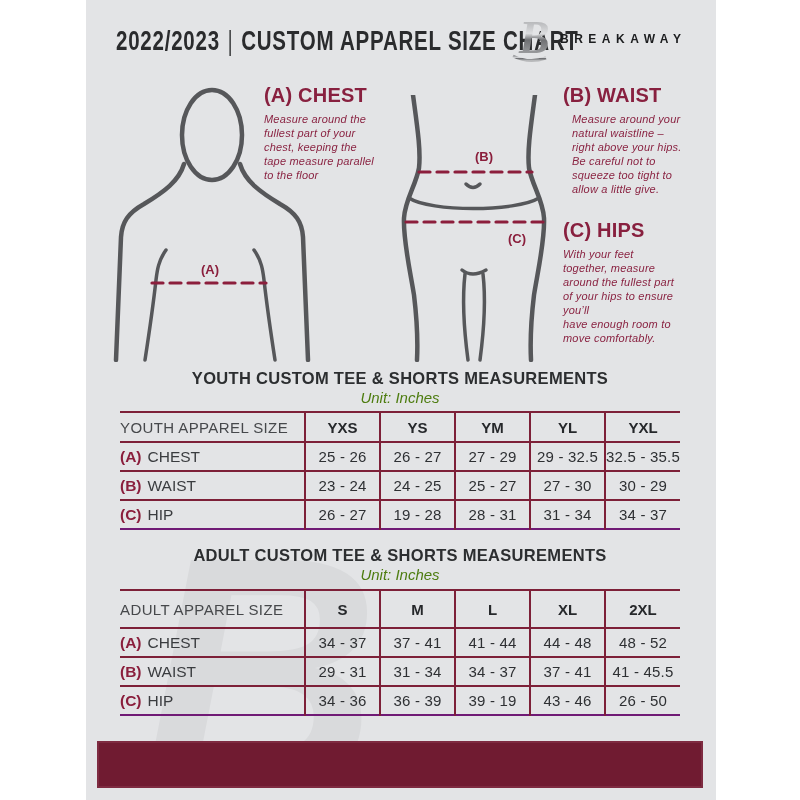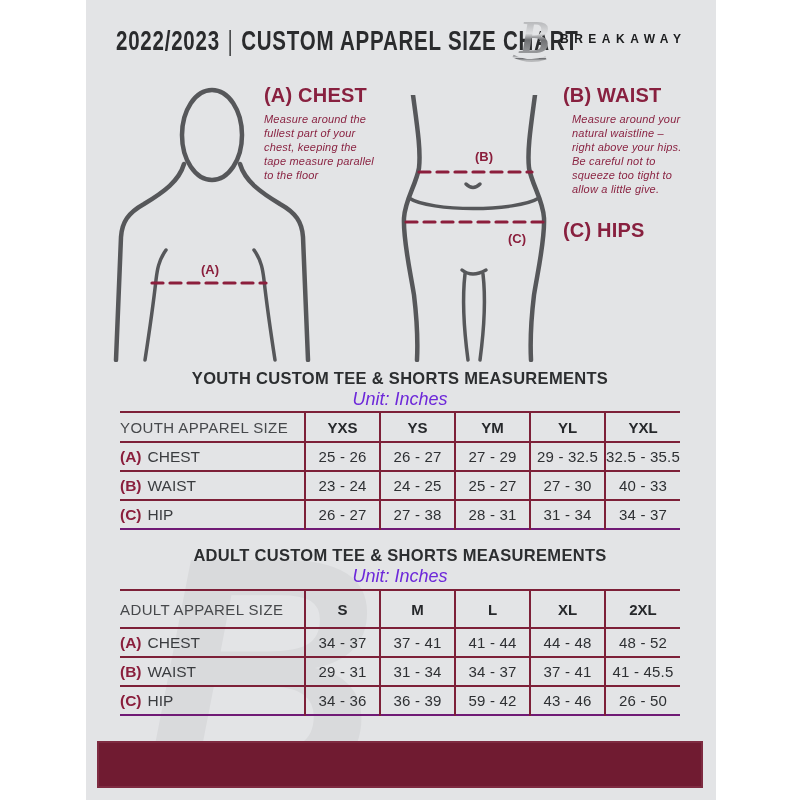--- a/index.html
+++ b/index.html
@@ -28,21 +28,21 @@
   .fig path,.fig ellipse{fill:none;stroke:#56575a;stroke-width:4.5;
         stroke-linecap:round;stroke-linejoin:round;}
   .fig .thin{stroke-width:3.5;}
   .fig .dash{stroke:#8c1e3c;stroke-width:3.2;stroke-dasharray:11 7;}
   .fig text{font:700 13px "Liberation Sans", sans-serif;fill:#8a1e3c;}
 
   
   .sec-title{position:absolute;left:34px;width:560px;text-align:center;
              font-size:16.5px;font-weight:700;color:#2c2e30;letter-spacing:.3px;}
   .sec-unit{position:absolute;left:34px;width:560px;text-align:center;
-            font-size:18px;font-style:italic;color:#6d28d9;}
+            font-size:15px;font-style:italic;color:#4d7c0f;}
 
   
   table.size{position:absolute;left:34px;width:560px;border-collapse:collapse;
              table-layout:fixed;z-index:2;}
   table.size tr{border-top:2px solid #7d2038;}
   table.size tr:last-child{border-bottom:2px solid #701a75;}
   table.size th+th, table.size td+td{border-left:2px solid #7d2038;}
   table.size th, table.size td{padding:0;vertical-align:middle;}
   th.rowhead{font-weight:400;font-size:15px;color:#46484b;text-align:left;
              padding-left:13px;letter-spacing:.4px;}
@@ -118,20 +118,27 @@
 
   <div class="instr-h" style="left:477px;top:84px;">(B) WAIST</div>
   <div class="instr-b" style="left:477px;top:112px;width:160px;margin-left:9px;">Measure around your
 natural waistline –
 right above your hips.
 Be careful not to
 squeeze too tight to
 allow a little give.</div>
 
   <div class="instr-h" style="left:477px;top:219px;">(C) HIPS</div>
+  <div class="instr-b" style="left:477px;top:247px;width:165px;">With your feet
+together, measure
+around the fullest part
+of your hips to ensure
+you’ll
+have enough room to
+move comfortably.</div>
 
   <div class="sec-title" style="top:369px;">YOUTH CUSTOM TEE &amp; SHORTS MEASUREMENTS</div>
   <div class="sec-unit" style="top:389px;">Unit: Inches</div>
 
   <table class="size" style="top:411px;">
     <colgroup>
         <col style="width:185px">
         <col style="width:75px">
         <col style="width:75px">
         <col style="width:75px">
@@ -154,26 +161,26 @@
       <td class="val">27 - 29</td>
       <td class="val">29 - 32.5</td>
       <td class="val">32.5 - 35.5</td>
     </tr>
     <tr style="height:29px;">
       <td class="lab"><span class="pfx">(B)</span><span>WAIST</span></td>
       <td class="val">23 - 24</td>
       <td class="val">24 - 25</td>
       <td class="val">25 - 27</td>
       <td class="val">27 - 30</td>
-      <td class="val">40 - 33</td>
+      <td class="val">30 - 29</td>
     </tr>
     <tr style="height:29px;">
       <td class="lab"><span class="pfx">(C)</span><span>HIP</span></td>
       <td class="val">26 - 27</td>
-      <td class="val">27 - 38</td>
+      <td class="val">19 - 28</td>
       <td class="val">28 - 31</td>
       <td class="val">31 - 34</td>
       <td class="val">34 - 37</td>
     </tr>
   </tbody>
     </table>
 
   <div class="sec-title" style="top:546px;">ADULT CUSTOM TEE &amp; SHORTS MEASUREMENTS</div>
   <div class="sec-unit" style="top:566px;">Unit: Inches</div>
 
@@ -208,21 +215,21 @@
       <td class="val">29 - 31</td>
       <td class="val">31 - 34</td>
       <td class="val">34 - 37</td>
       <td class="val">37 - 41</td>
       <td class="val">41 - 45.5</td>
     </tr>
     <tr style="height:29px;">
       <td class="lab"><span class="pfx">(C)</span><span>HIP</span></td>
       <td class="val">34 - 36</td>
       <td class="val">36 - 39</td>
-      <td class="val">59 - 42</td>
+      <td class="val">39 - 19</td>
       <td class="val">43 - 46</td>
       <td class="val">26 - 50</td>
     </tr>
   </tbody>
     </table>
 
   <div class="footer-bar"></div>
 
 </div>
 

